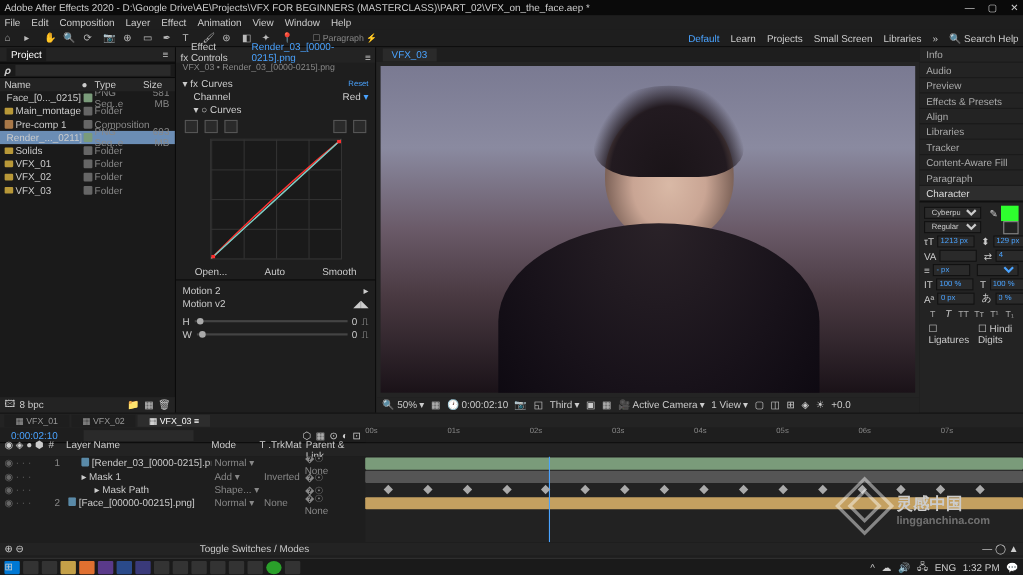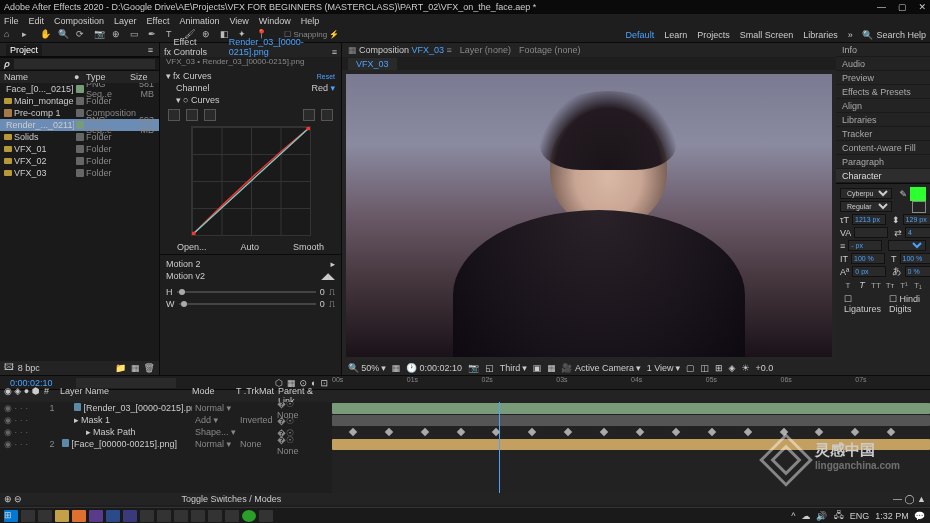--- a/index.html
+++ b/index.html
@@ -103,21 +103,21 @@
 .tl-layer .lpar{width:36px;color:#888}
 .tl-tracks{flex:1;background:#222;position:relative}
 .track{position:absolute;height:11px;border-radius:1px}
 .track.t1{background:#7a9b7a;top:1px;left:0;right:0}
 .track.t2{background:#555;top:13px;left:0;right:0}
 .track.t3{background:#c4a060;top:37px;left:0;right:0;height:11px}
 .kf{position:absolute;width:6px;height:6px;background:#aaa;transform:rotate(45deg);top:15px}
 .playhead{position:absolute;top:0;bottom:0;width:1px;background:#4aa3ff;left:28%}
 .playhead::before{content:'';position:absolute;top:-13px;left:-4px;width:9px;height:10px;background:#4aa3ff;clip-path:polygon(0 0,100% 0,100% 60%,50% 100%,0 60%)}
 .tl-footer{height:12px;display:flex;align-items:center;background:#232323;font-size:7px;color:#888;padding:0 4px}
-.watermark{position:absolute;right:30px;bottom:44px;font-size:18px;color:rgba(255,255,255,.45);font-weight:bold;display:flex;align-items:flex-start;gap:4px;pointer-events:none}
+.watermark{position:absolute;right:30px;bottom:44px;font-size:18px;color:rgba(255,255,255,.45);font-weight:bold;display:flex;align-items:flex-end;gap:4px;pointer-events:none}
 .watermark .cn{font-size:15px}
 .watermark .dom{font-size:10px;color:rgba(255,255,255,.35)}
 .wm-logo{width:38px;height:38px;border:3px solid rgba(255,255,255,.45);transform:rotate(45deg);margin-right:6px;position:relative}
 .wm-logo::after{content:'';position:absolute;inset:5px;border:3px solid rgba(255,255,255,.45)}
 .taskbar{position:absolute;bottom:0;left:0;right:0;height:16px;background:#1a1a1a;display:flex;align-items:center;padding:0 4px;gap:3px;border-top:1px solid #333}
 .taskbar .tbicon{width:14px;height:12px;background:#333;border-radius:1px}
 .taskbar .tbright{margin-left:auto;display:flex;align-items:center;gap:6px;font-size:7px;color:#aaa}
 </style>
 </head>
 <body>
@@ -152,21 +152,21 @@
   <span class="toolicon">📷</span>
   <span class="toolicon">⊕</span>
   <span class="toolicon">▭</span>
   <span class="toolicon">✒</span>
   <span class="toolicon">T</span>
   <span class="toolicon">🖌</span>
   <span class="toolicon">⊛</span>
   <span class="toolicon">◧</span>
   <span class="toolicon">✦</span>
   <span class="toolicon">📍</span>
-  <span style="margin-left:10px;font-size:8px;color:#888">☐ Snapping ⚡</span>
+  <span style="margin-left:10px;font-size:8px;color:#888">☐ Paragraph ⚡</span>
   <div class="workspace">
     <span class="active">Default</span>
     <span>Learn</span>
     <span>Projects</span>
     <span>Small Screen</span>
     <span>Libraries</span>
     <span>»</span>
     <span style="color:#666">🔍 <span>Search Help</span></span>
   </div>
 </div>
@@ -311,25 +311,20 @@
           <div class="slider">
             <div class="knob"></div>
           </div>
           <span>0</span>
           <span>⎍</span>
         </div>
     </div>
   </div>
 
   <div class="viewcol">
-    <div class="view-tabs">
-      <span class="vt">▦ <span>Composition</span> <span class="active">VFX_03</span> ≡</span>
-      <span class="vt">Layer (none)</span>
-      <span class="vt">Footage (none)</span>
-    </div>
     <div class="comptab">
         <span class="ctab">VFX_03</span>
       </div>
     <div class="viewer">
       <div class="viewer-inner">
           <div class="viewer-body"></div>
         </div>
     </div>
     <div class="viewctrl">
       <span class="dd">🔍 <span>50%</span> ▾</span>
@@ -420,20 +415,25 @@
         </div>
         <div class="char-check">
           <span>☐ Ligatures</span>
           <span>☐ Hindi Digits</span>
         </div>
       </div>
     </div>
 </div>
 
 <div class="timeline">
+  <div class="tl-tabs" id="tltabs">
+      <span class="tltab">▦ VFX_01</span>
+      <span class="tltab">▦ VFX_02</span>
+      <span class="tltab active">▦ VFX_03 ≡</span>
+    </div>
   <div class="tl-header">
     <div class="tl-left">
       <span class="tl-time">0:00:02:10</span>
       <input class="tl-search" style="background: rgb(42, 42, 42); border: none; height: 10px;">
       <span style="flex:1"></span>
       <span>⬡</span>
       <span>▦</span>
       <span>⊙</span>
       <span>◐</span>
       <span>⊡</span>

